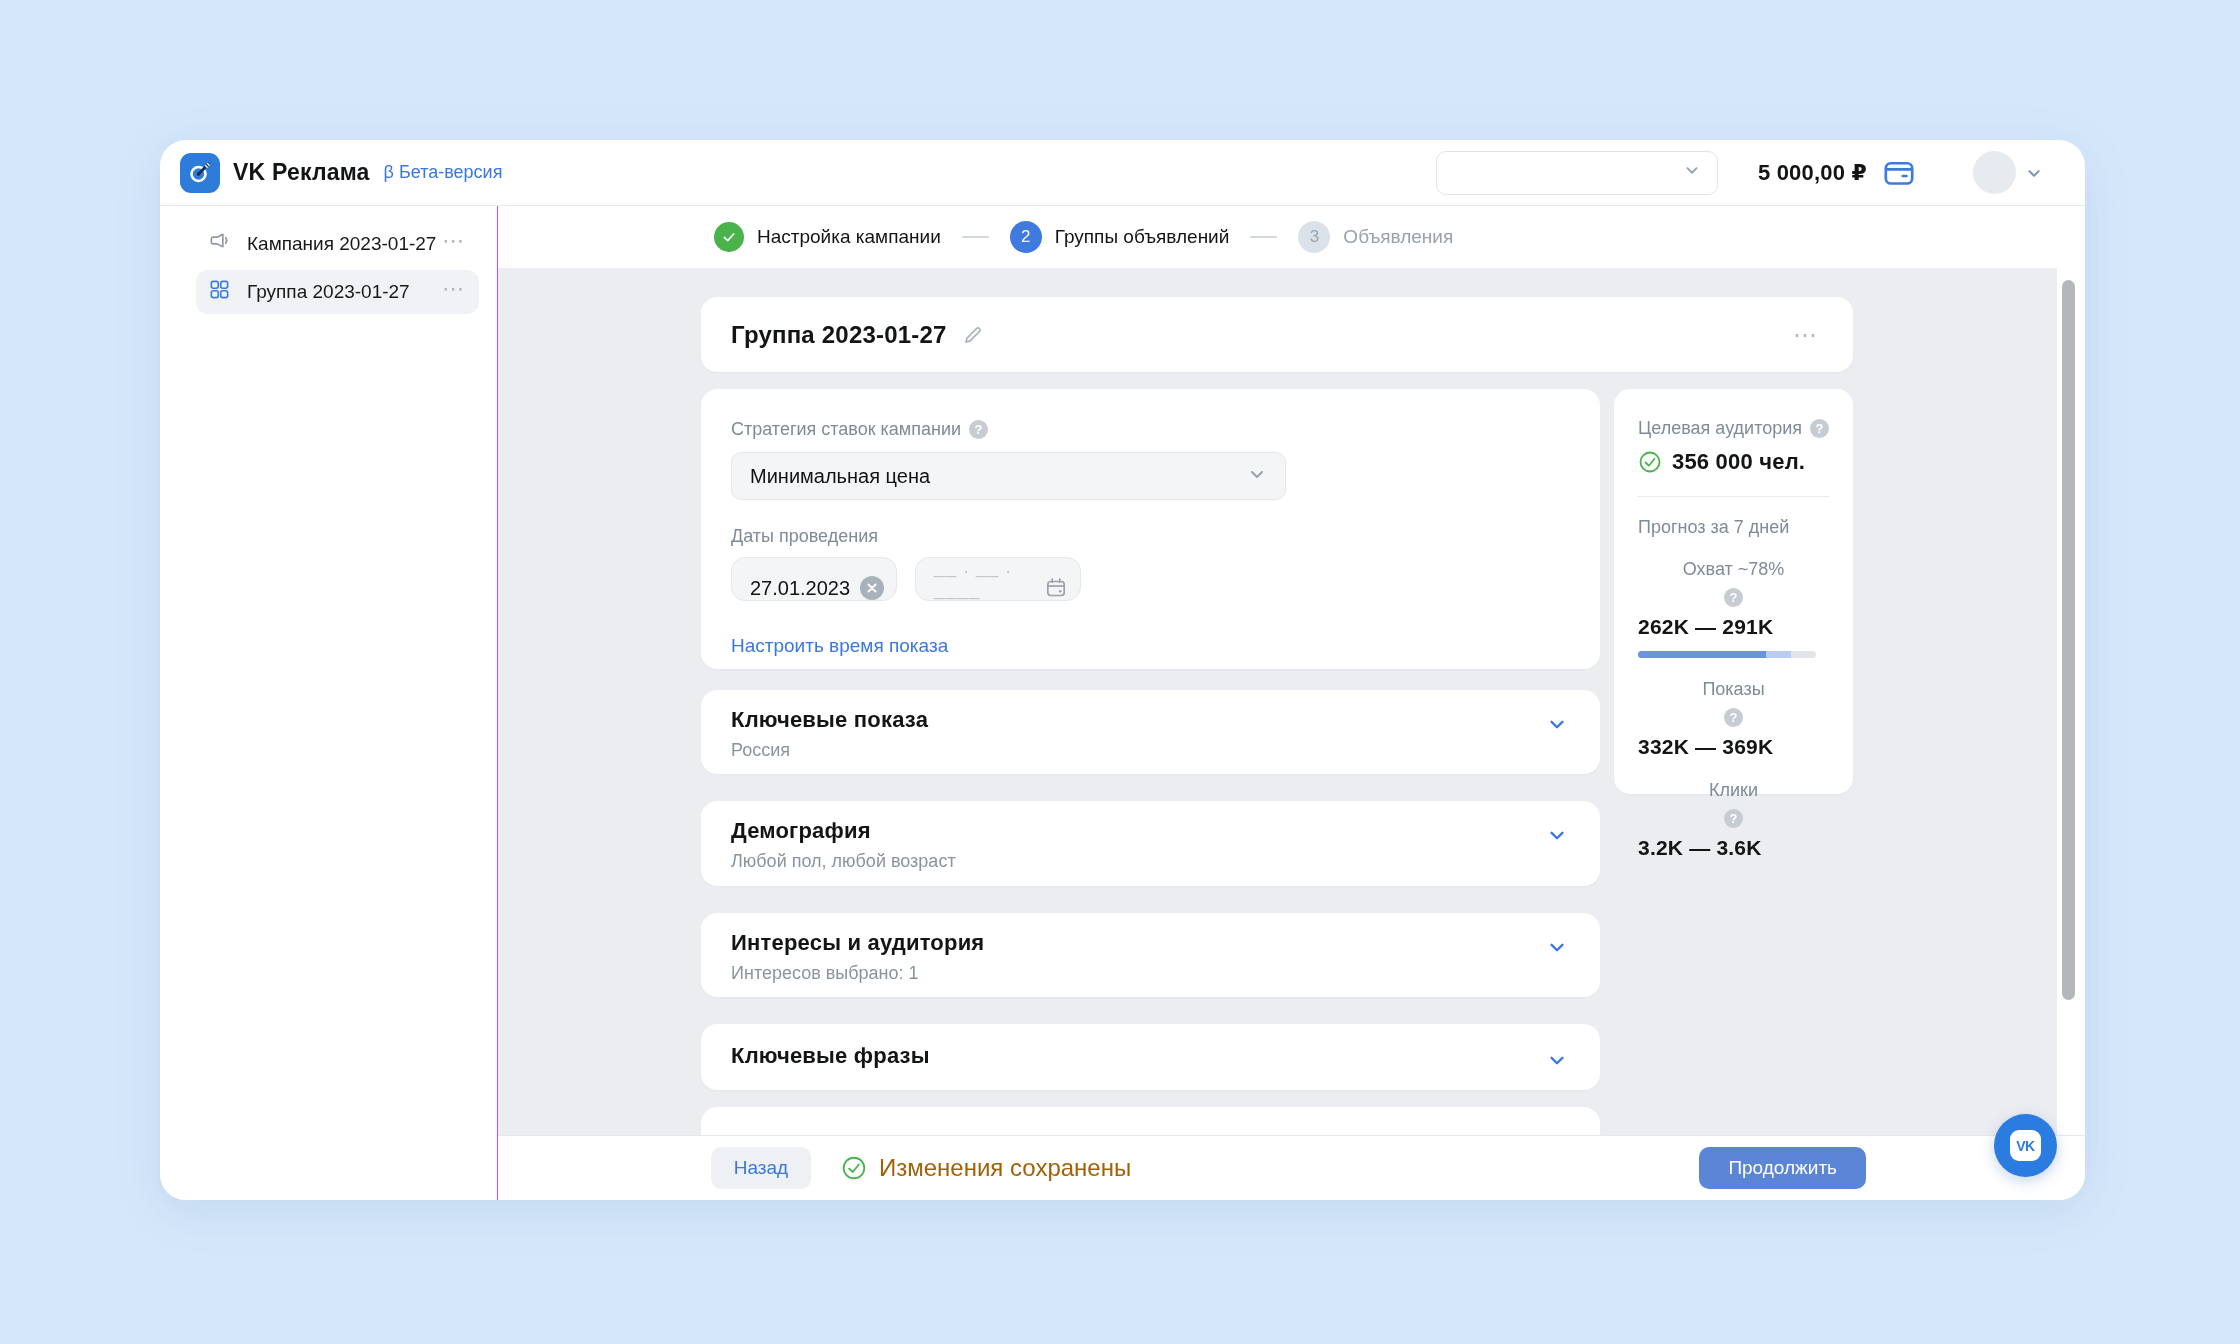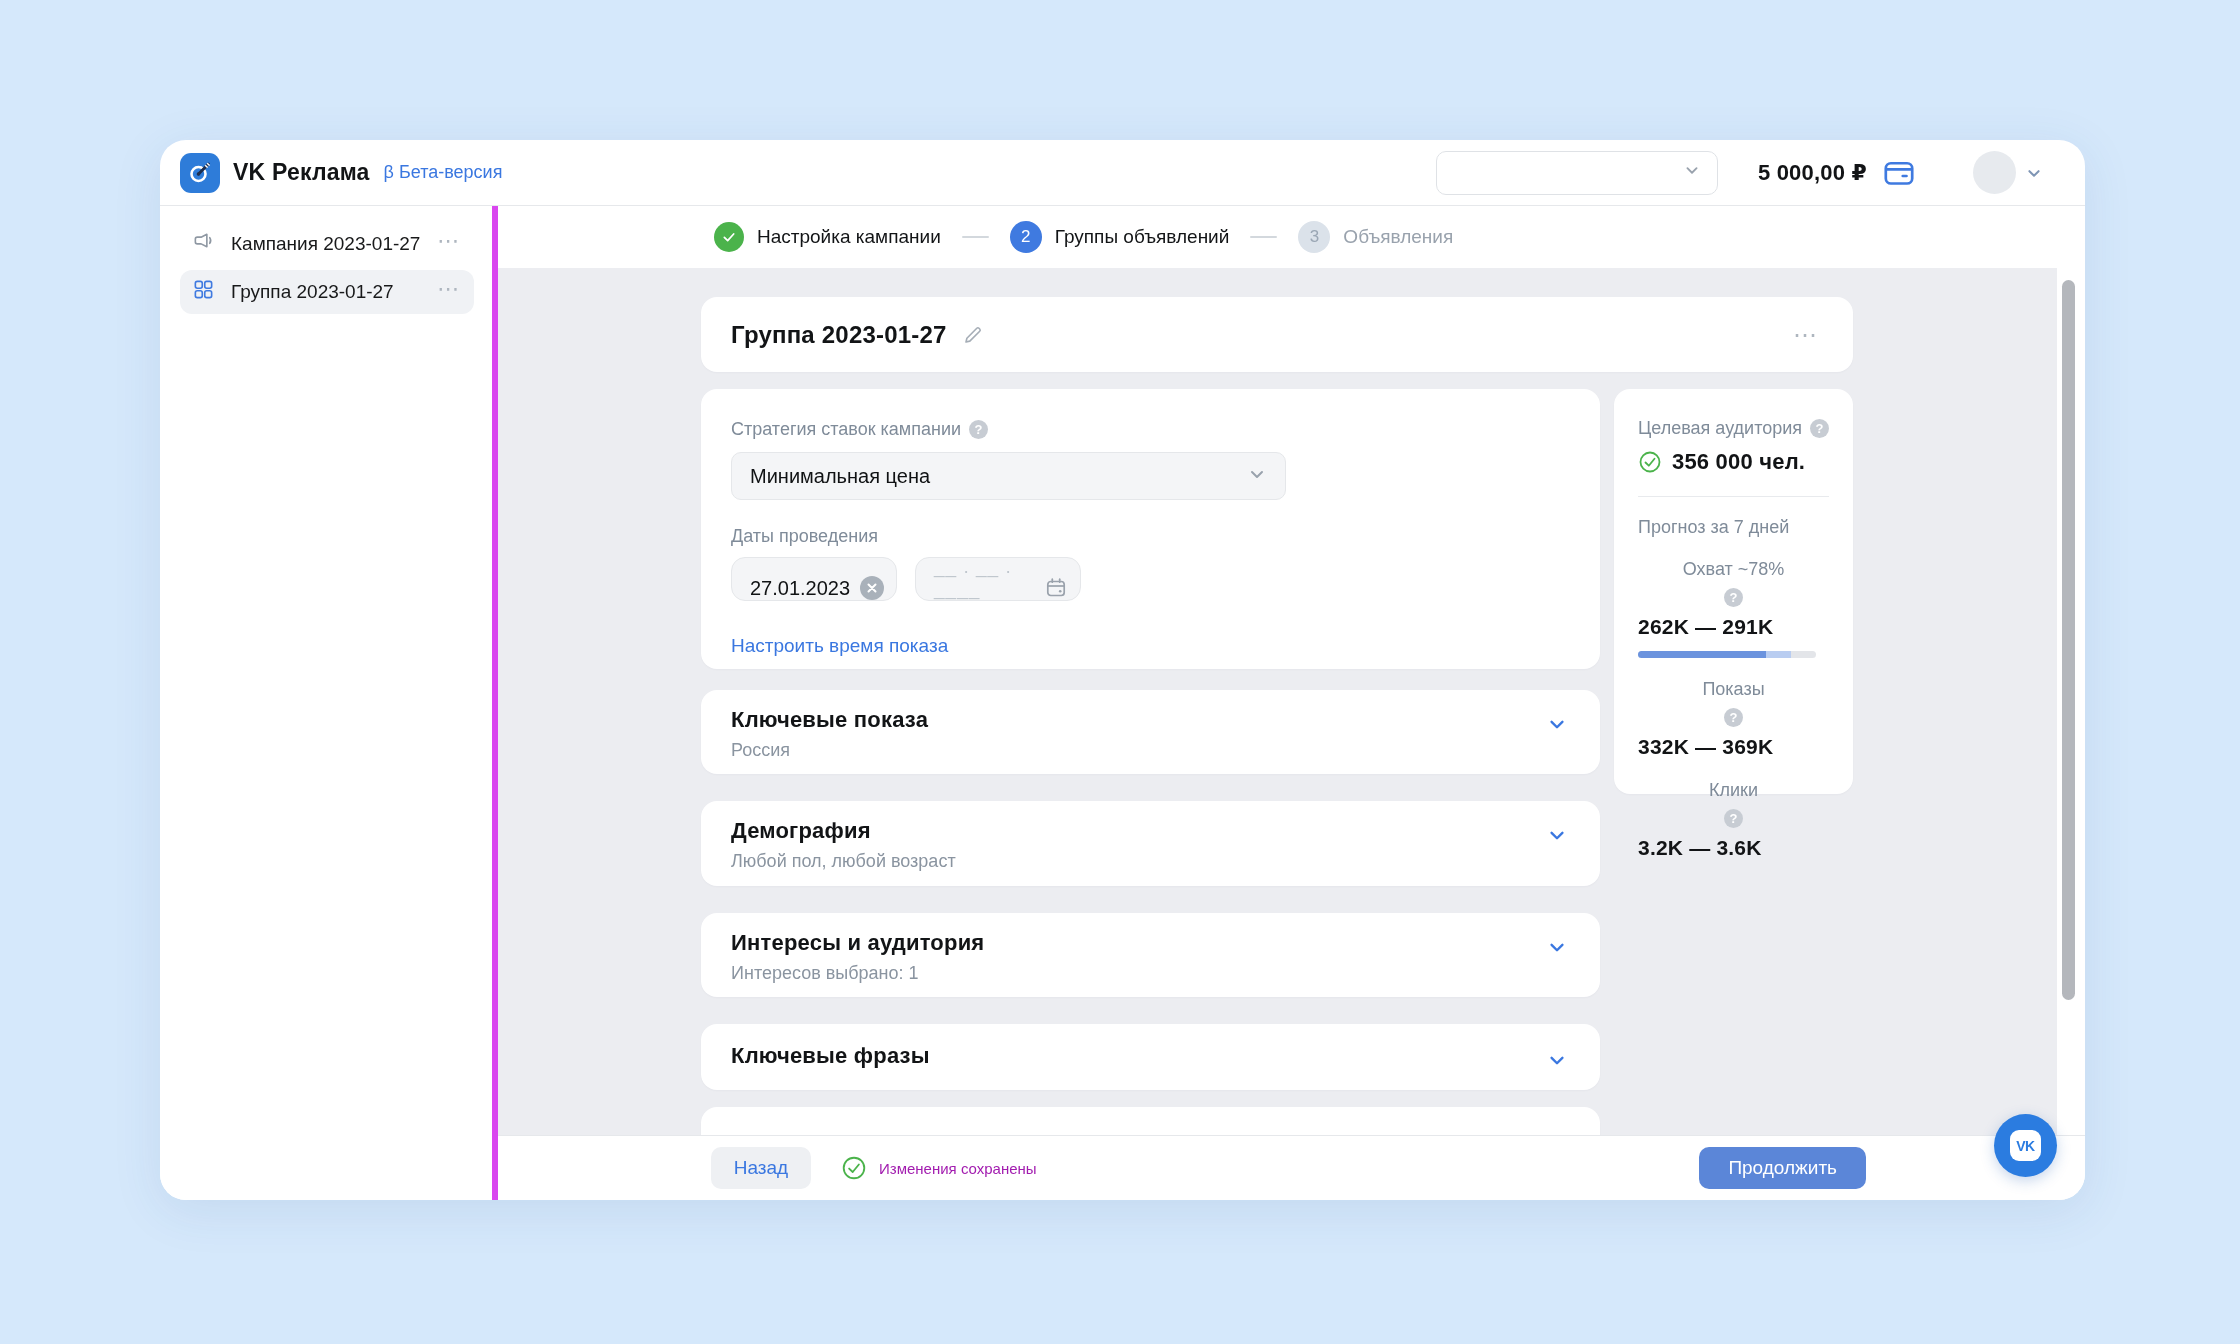--- a/index.html
+++ b/index.html
@@ -39,21 +39,21 @@
     font-size:19px; color:#111;
   }
   .hdr-select .chev { margin-left:auto; }
   .balance { font-size:22px; font-weight:700; margin-left:40px; letter-spacing:.2px; }
   .wallet { margin-left:14px; display:flex; }
   .avatar { width:43px; height:43px; border-radius:50%; background:#e7eaee; margin-left:56px; }
   .avatar-chev { margin-left:7px; display:flex; }
 
   
   .bodyrow { flex:1; display:flex; min-height:0; }
-  .sidebar { width:338px; flex:0 0 338px; background:#fff; border-right:6px solid #d946ef; padding-top:16px; }
+  .sidebar { width:338px; flex:0 0 338px; background:#fff; border-right:1px solid #d946ef; padding-top:16px;padding-left:16px; }
   .side-item {
     height:44px; margin:0 18px 4px 20px; border-radius:12px;
     display:flex; align-items:center; padding:0 14px 0 12px;
     font-size:19px; color:#18191a; cursor:default;
   }
   .side-item.selected { background:#f0f2f5; }
   .side-item .lbl { margin-left:16px; }
   .dots {
     margin-left:auto; color:#aeb6bf; font-size:22px; line-height:1;
     letter-spacing:1px; padding-bottom:6px;
@@ -159,21 +159,21 @@
   .footer {
     height:65px; flex:0 0 65px; background:#fff; border-top:1px solid #e6e8eb;
     display:flex; align-items:center; padding:0 219px 0 213px;
   }
   .btn-back {
     height:42px; width:100px; border:none; border-radius:10px; background:#eef0f3;
     color:#3a77e0; font-size:19px; font-weight:500; cursor:pointer;
     font-family:inherit;
   }
   .saved { display:flex; align-items:center; gap:12px; margin-left:30px;
-    font-size:15px; color:#a21caf; }
+    font-size:24px; color:#a16207; }
   .btn-continue {
     margin-left:auto; height:42px; padding:0 29px; border:none; border-radius:10px;
     background:#5b86d8; color:#fff; font-size:19px; font-weight:500; cursor:pointer;
     font-family:inherit;
   }
 
   
   .vk-float {
     position:absolute; left:1834px; top:974px; width:63px; height:63px;
     border-radius:50%; background:#2b7ce0; z-index:20;

